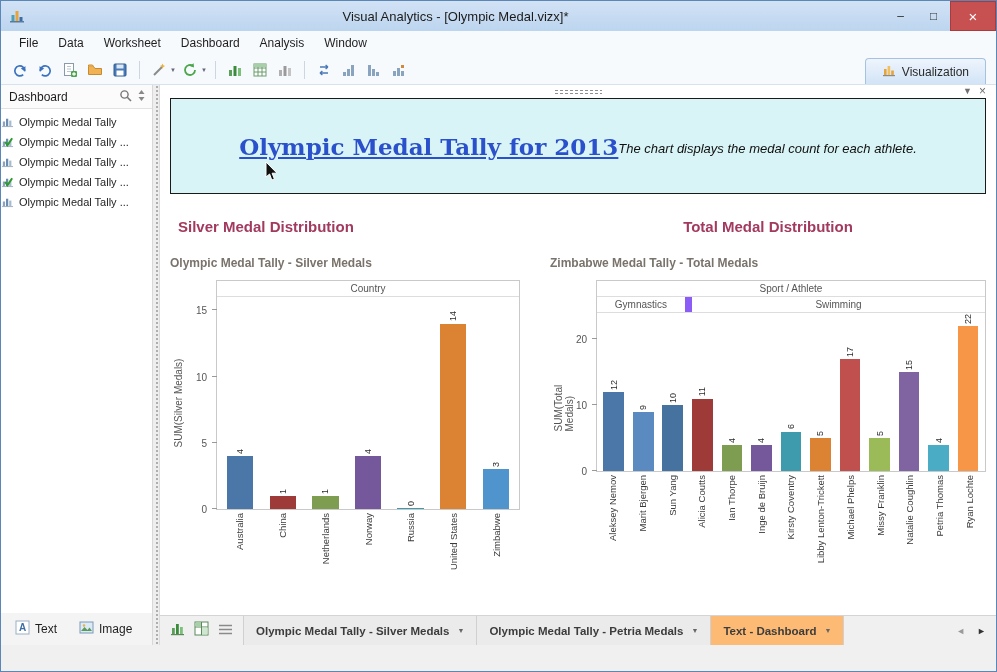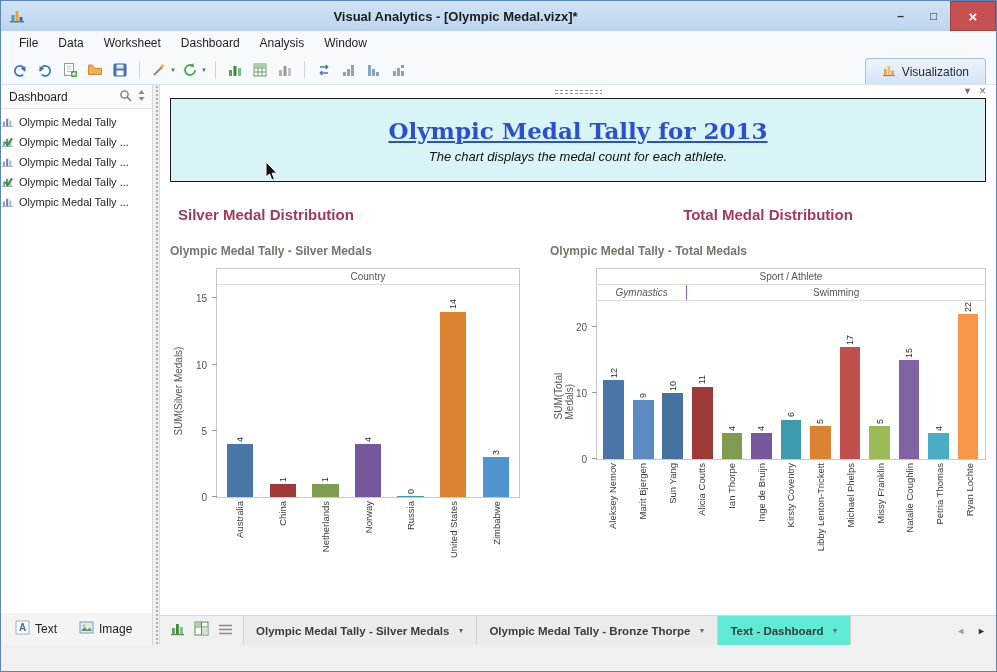--- a/index.html
+++ b/index.html
@@ -5,21 +5,21 @@
   * { box-sizing: border-box; }
   html,body { margin:0; padding:0; background:#9aa7b5; }
   .window {
     width:997px; height:672px; margin:0 auto;
     border:1px solid #5a87b8; background:#f0f0f0;
     font-family:"Liberation Sans", sans-serif;
     display:flex; flex-direction:column; position:relative; overflow:hidden;
   }
 
   
-  .titlebar { height:30px; background:linear-gradient(#d2e2f5,#bcd5ef); display:flex; align-items:center; padding-left:8px; flex:0 0 auto;font-weight:bold; }
+  .titlebar { height:30px; background:linear-gradient(#d2e2f5,#bcd5ef); display:flex; align-items:center; padding-left:8px; flex:0 0 auto; }
   .app-icon { width:18px; height:18px; display:flex; align-items:center; }
   .title { flex:1; text-align:center; font-size:13px; color:#1b1b1b; }
   .win-buttons { display:flex; height:100%; align-items:stretch; }
   .win-btn { width:33px; display:flex; align-items:center; justify-content:center; font-size:12px; color:#333; }
   .win-btn.close { width:46px; background:#c75050; border:1px solid #a83c3c; color:#fff; font-size:15px; }
 
   
   .menubar { height:24px; background:#f7fafd; display:flex; align-items:center; padding-left:8px; font-size:12px; color:#1e1e1e; flex:0 0 auto; }
   .menu-item { padding:3px 10px; cursor:default; }
   .toolbar { height:30px; background:#f7fafd; border-bottom:1px solid #d7e2ee; display:flex; align-items:center; padding-left:8px; position:relative; flex:0 0 auto; }
@@ -44,41 +44,41 @@
               background-image:radial-gradient(#aeaeae 0.9px, transparent 1.1px); background-size:4px 4px; background-position:2px 0; background-repeat:repeat-y; }
 
   .main { flex:1; display:flex; flex-direction:column; min-width:0; background:#ffffff; }
   .canvas { flex:1; position:relative; padding:0 10px; overflow:hidden; }
 
   .widget-strip { height:13px; display:flex; align-items:center; justify-content:center; position:relative; }
   .grip { width:48px; height:6px; background-image:radial-gradient(#8f8f8f 1px, transparent 1.2px); background-size:5px 3px; }
   .strip-icons { position:absolute; right:0; top:1px; display:flex; gap:7px; font-size:9px; color:#707070; align-items:center; }
   .strip-icons .wclose { font-size:12px; line-height:9px; }
 
-  .text-widget { height:84px; background:#d9f4f6; border:1px solid #1a1a1a; display:flex; flex-direction:column; align-items:center; justify-content:center; }
+  .text-widget { height:96px; background:#d9f4f6; border:1px solid #1a1a1a; display:flex; flex-direction:row; align-items:center; justify-content:center; }
   .tw-title { font-family:"DejaVu Serif", serif; font-size:23px; font-weight:bold; color:#2a50cc; text-decoration:underline; }
   .tw-sub { font-size:13px; font-style:italic; color:#101010; margin-top:5px; }
 
   .tooltip { position:absolute; left:22px; top:52px; background:#fff; border:1px solid #9f9f9f; box-shadow:1px 2px 4px rgba(0,0,0,.28); padding:3px 9px; font-size:12px; color:#1c1c1c; white-space:nowrap; }
   .cursor { position:absolute; left:104px; top:76px; }
 
   .charts-row { display:flex; justify-content:space-between; margin-top:24px; }
   .chart-panel { display:flex; flex-direction:column; }
   .panel-0 { width:350px; } .panel-1 { width:436px; }
   .section-header { font-size:15px; font-weight:bold; color:#a2395f; height:20px; }
   .panel-0 .section-header { padding-left:8px; }
   .panel-1 .section-header { text-align:center; }
   .chart-title { font-size:12px; font-weight:bold; color:#7a736c; margin-top:18px; }
   .chart { margin-top:10px; }
 
   .plot-wrap { margin-left:46px; border:1px solid #c9c9c9; background:#fff; }
   .band { height:16px; line-height:16px; text-align:center; font-size:10px; color:#555; border-bottom:1px solid #ddd; }
   .group-band { display:flex; }
   .group-cell { text-align:center; }
-  .gb-left { border-left:1px solid #8b5cf6; }
+  .gb-left { border-left:7px solid #8b5cf6; }
   .plot { position:relative; display:flex; align-items:stretch; padding:0 2px; }
   .chart-0 .plot { height:212px; } .chart-1 .plot { height:158px; }
   .bar-slot { flex:1; display:flex; flex-direction:column; align-items:center; justify-content:flex-end; }
   .bar-val { font-size:9px; color:#2c2c2c; margin-bottom:2px; }
   .vtext { writing-mode:vertical-rl; transform:rotate(180deg); white-space:nowrap; }
   .bar { width:62%; }
   .chart-1 .bar { width:70%; }
   .xlabels { display:flex; margin-left:46px; padding:0 2px; }
   .chart-0 .xlabels { height:82px; } .chart-1 .xlabels { height:112px; }
   .xlabel-slot { flex:1; display:flex; justify-content:center; align-items:flex-start; }
@@ -86,21 +86,21 @@
   .tick { position:absolute; left:-5px; width:5px; height:1px; background:#999; }
   .tick-label { position:absolute; left:-42px; width:32px; text-align:right; font-size:10px; color:#555; transform:translateY(50%); }
   .ylabel { position:absolute; left:-44px; top:50%; writing-mode:vertical-rl; transform:translateY(-50%) rotate(180deg); font-size:10px; color:#555; }
 
   
   .tabbar { height:30px; background:#f0f0f0; border-top:1px solid #d4d4d4; display:flex; align-items:stretch; flex:0 0 auto; }
   .tb-icons { display:flex; align-items:center; gap:9px; padding:0 10px; }
   .tabs { display:flex; align-items:stretch; }
   .tab { display:flex; align-items:center; gap:8px; padding:0 12px; font-size:11.5px; font-weight:bold; color:#3c3c3c; border-right:1px solid #d0d0d0; background:#ebebeb; }
   .tabs .tab:first-child { border-left:1px solid #d0d0d0; }
-  .tab.active { background:#5eead4; }
+  .tab.active { background:#fdba74; }
   .tab .chev { font-size:7px; color:#666; }
   .tab-nav { margin-left:auto; display:flex; align-items:center; gap:12px; padding:0 10px; font-size:9px; }
   .nav-prev { color:#9a9a9a; } .nav-next { color:#333; }
 
   .statusstrip { height:26px; background:#f0f0f0; flex:0 0 auto; }
 </style>
 </head>
 <body>
 
 <div class="window">
@@ -418,26 +418,26 @@
                     <div class="xlabel vtext">United States</div>
                   </div>
                   <div class="xlabel-slot">
                     <div class="xlabel vtext">Zimbabwe</div>
                   </div>
                 </div>
               </div>
           </div>
           <div class="chart-panel panel-1">
             <div class="section-header" style="color: rgb(162, 57, 95);">Total Medal Distribution</div>
-            <div class="chart-title">Olympic Medal Tally - Total Medals</div>
+            <div class="chart-title">Zimbabwe Medal Tally - Total Medals</div>
             <div class="chart chart-1">
                 <div class="plot-wrap">
                   <div class="band">Sport / Athlete</div>
                   <div class="band group-band">
-                    <div class="group-cell" style="flex-grow: 3; flex-basis: 0px; font-style: italic;">Gymnastics</div>
+                    <div class="group-cell" style="flex-grow: 3; flex-basis: 0px;">Gymnastics</div>
                     <div class="group-cell gb-left" style="flex-grow: 10; flex-basis: 0px;">Swimming</div>
                   </div>
                   <div class="plot">
                     <div class="tick" style="bottom: 0%;"></div>
                     <div class="tick-label" style="bottom: 0%;">0</div>
                     <div class="tick" style="bottom: 41.6667%;"></div>
                     <div class="tick-label" style="bottom: 41.6667%;">10</div>
                     <div class="tick" style="bottom: 83.3333%;"></div>
                     <div class="tick-label" style="bottom: 83.3333%; text-align: right;">20</div>
                     <div class="ylabel">SUM(Total Medals)</div>
@@ -558,21 +558,21 @@
           <span><svg width="15" height="13" viewBox="0 0 15 13">
                 <path d="M1 2.5h13M1 6.5h13M1 10.5h13" stroke="#8a8a8a" stroke-width="1.6"></path>
               </svg></span>
         </div>
         <div class="tabs">
             <div class="tab">
               <span>Olympic Medal Tally - Silver Medals</span>
               <span class="chev">▼</span>
             </div>
             <div class="tab">
-              <span>Olympic Medal Tally - Bronze Thorpe</span>
+              <span>Olympic Medal Tally - Petria Medals</span>
               <span class="chev">▼</span>
             </div>
             <div class="tab active">
               <span>Text - Dashboard</span>
               <span class="chev">▼</span>
             </div>
           </div>
         <div class="tab-nav">
           <span class="nav-prev">◄</span>
           <span class="nav-next">►</span>

